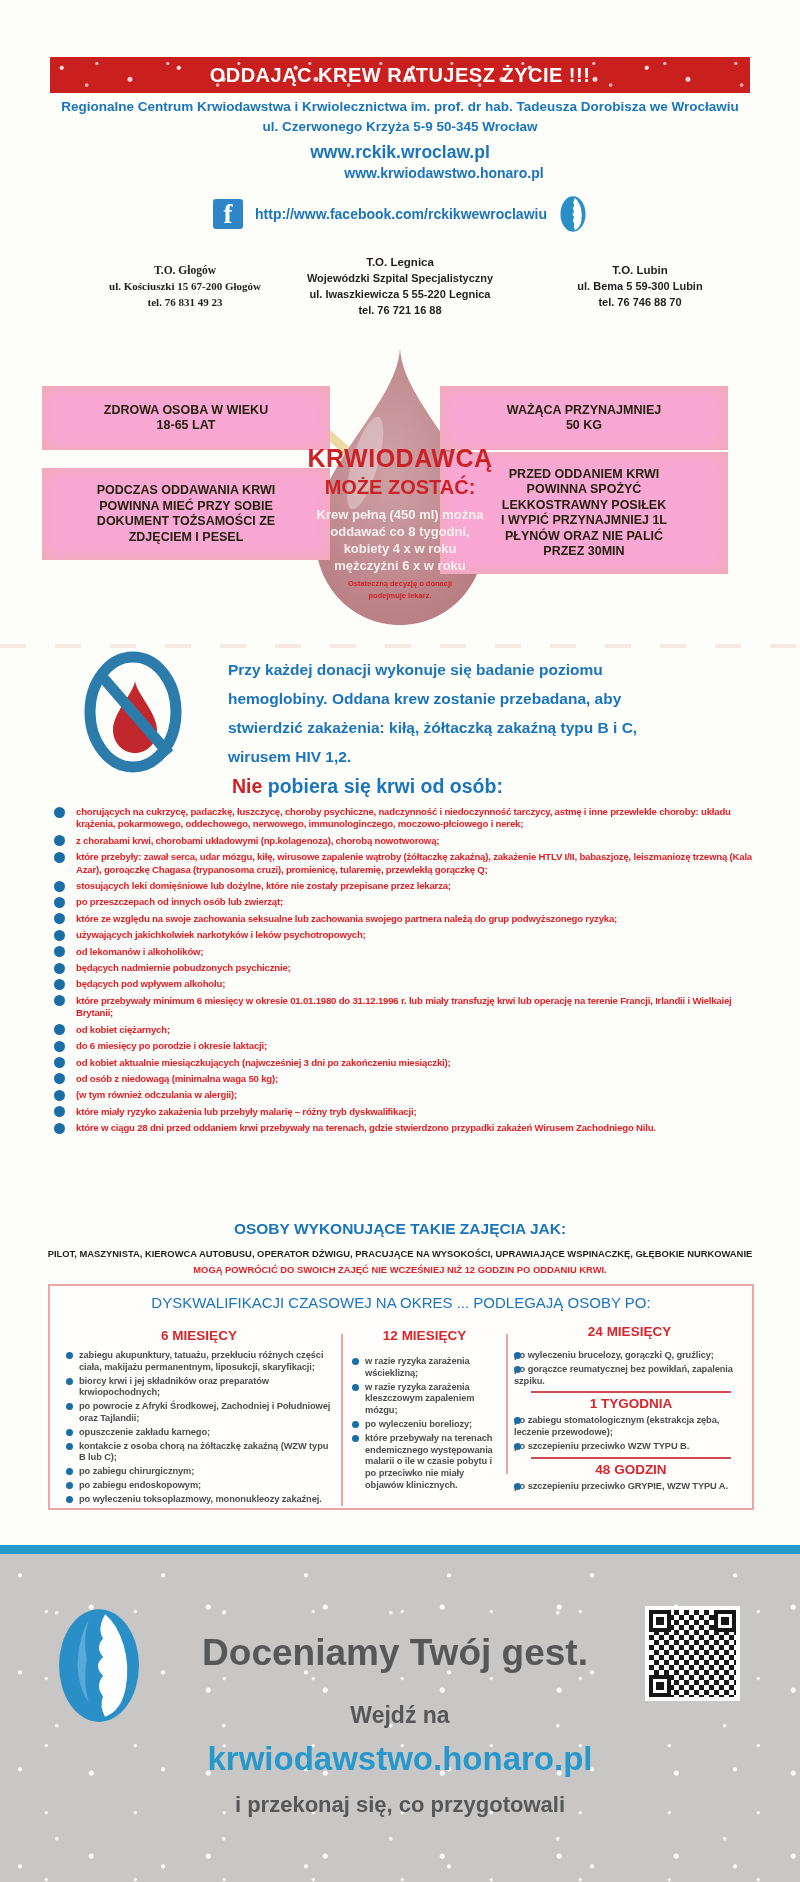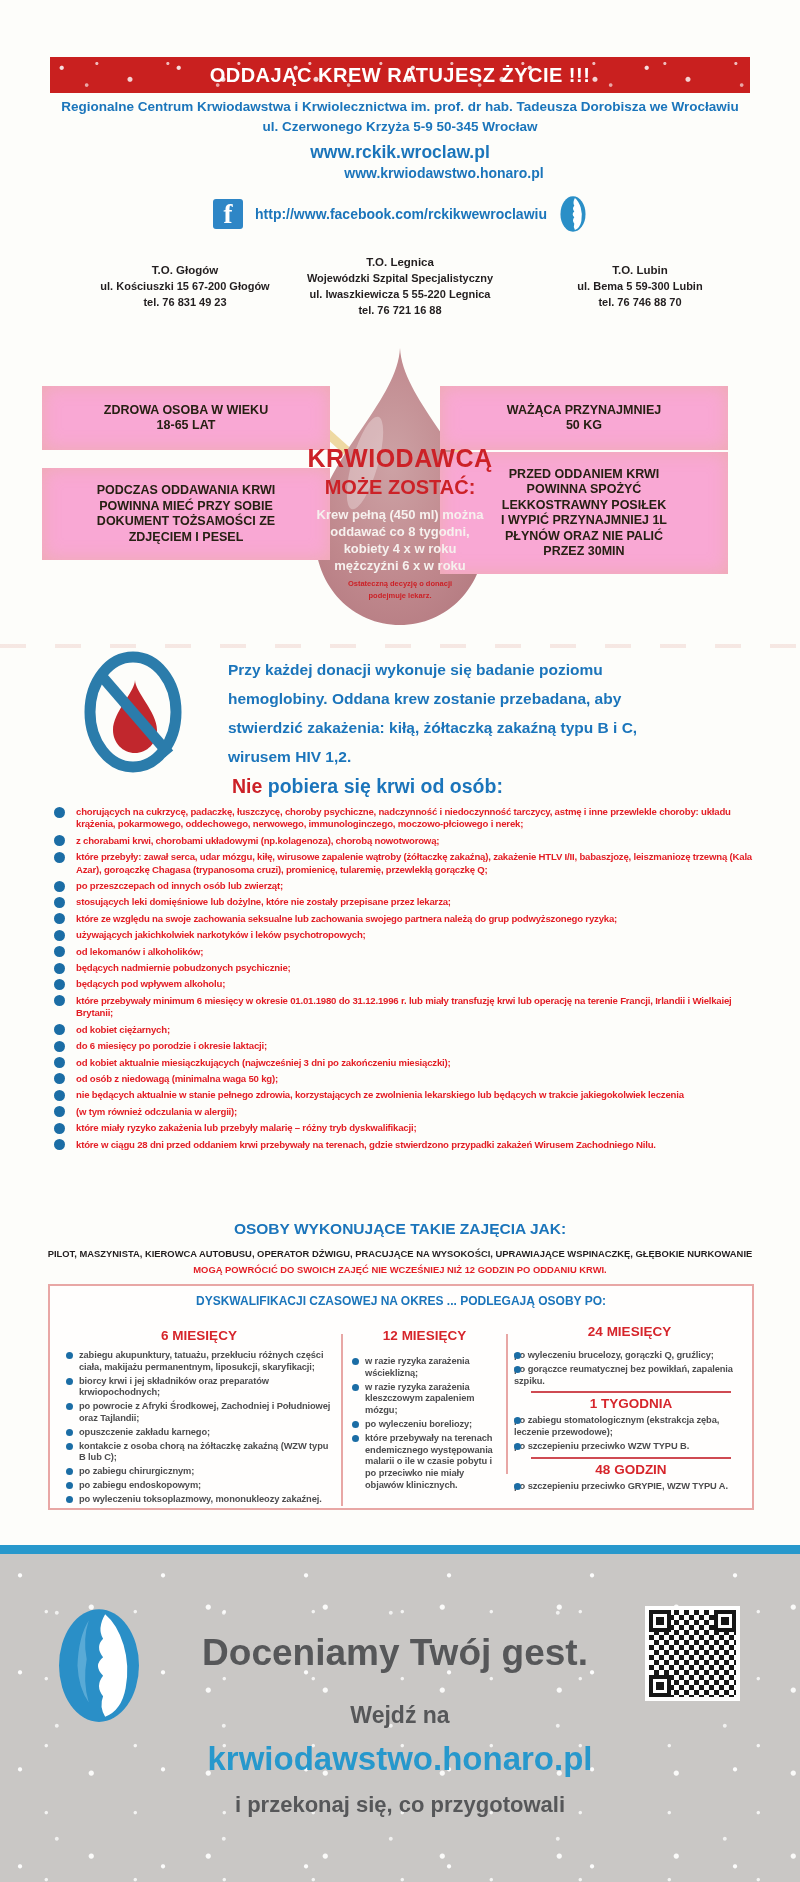--- a/index.html
+++ b/index.html
@@ -24,21 +24,21 @@
   .h-site1{top:142px;font-size:17.5px;}
   .h-site2{top:165px;font-size:14px;padding-left:44px;}
   .fb-row{position:absolute;left:0;top:196px;width:800px;display:flex;justify-content:center;align-items:center;gap:12px;}
   .fb-icon{width:30px;height:30px;background:#2e86c6;border-radius:3px;color:#fff;font-weight:bold;
     font-size:27px;line-height:30px;text-align:center;font-family:"Liberation Serif",serif;}
   .fb-url{color:#1b75bb;font-weight:bold;font-size:14px;}
 
   
   .branch{position:absolute;text-align:center;color:#221e1f;font-weight:bold;font-size:11px;line-height:16px;}
   .branch .bname{font-size:11.5px;}
-  .b-glogow{left:30px;top:262px;width:310px;}
+  .b-glogow{left:30px;top:262px;width:310px;font-family:Liberation Serif, serif;}
   .b-legnica{left:250px;top:254px;width:300px;}
   .b-lubin{left:510px;top:262px;width:260px;}
 
   
   .conn{position:absolute;height:9px;background:#eed9a2;transform-origin:left center;z-index:0;}
   .ybox{position:absolute;background:#f9a8d4;color:#262013;font-weight:bold;font-size:12.5px;line-height:15.5px;
     text-align:center;display:flex;align-items:center;justify-content:center;white-space:pre-line;z-index:2;
     box-shadow:inset 0 0 18px rgba(214,180,110,.35);}
   .ybox-tl{left:42px;top:386px;width:288px;height:64px;}
   .ybox-tr{left:440px;top:386px;width:288px;height:64px;}
@@ -67,21 +67,21 @@
     font-weight:bold;color:#e31e25;letter-spacing:-.2px;}
   .exclusions .dot{position:absolute;left:4px;top:0.5px;width:11px;height:11px;border-radius:50%;background:#1b6da5;}
 
   
   .occ-title{position:absolute;left:0;top:1220px;width:800px;text-align:center;color:#1b75bb;font-weight:bold;font-size:15.5px;}
   .occ-jobs{position:absolute;left:0;top:1248px;width:800px;text-align:center;color:#221e1f;font-weight:bold;font-size:9.4px;}
   .occ-note{position:absolute;left:0;top:1264px;width:800px;text-align:center;color:#e31e25;font-weight:bold;font-size:9.4px;}
 
   
   .disq{position:absolute;left:48px;top:1284px;width:702px;height:222px;border:2px solid #e8a7a5;background:#fffefd;z-index:1;}
-  .disq-title{position:absolute;left:0;top:8px;width:100%;text-align:center;color:#1b75bb;font-weight:bold;font-size:12px;}
+  .disq-title{position:absolute;left:0;top:8px;width:100%;text-align:center;color:#1b75bb;font-weight:normal;font-size:15px;}
   .ctitle{position:absolute;font-weight:bold;font-size:13.5px;color:#d6252b;text-align:center;}
   .ct1{left:14px;top:42px;width:270px;}
   .ct2{left:297px;top:42px;width:155px;}
   .ct3{left:462px;top:38px;width:235px;}
   .vsep{position:absolute;width:2px;background:#e8a7a5;top:48px;}
   .vsep1{left:291px;height:172px;}
   .vsep2{left:456px;height:140px;}
   .dcol{position:absolute;margin:0;padding:0;list-style:none;color:#4d4d4f;font-weight:bold;
     font-size:9.3px;line-height:11.8px;letter-spacing:-.1px;}
   .dcol li{position:relative;padding-left:13px;margin-bottom:2px;}
@@ -225,30 +225,30 @@
         <span>z chorabami krwi, chorobami układowymi (np.kolagenoza), chorobą nowotworową;</span>
       </li>
 
       <li>
         <span class="dot"></span>
         <span>które przebyły: zawał serca, udar mózgu, kiłę, wirusowe zapalenie wątroby (żółtaczkę zakaźną), zakażenie HTLV  I/II, babaszjozę, leiszmaniozę trzewną (Kala Azar), goroączkę Chagasa (trypanosoma cruzi), promienicę, tularemię, przewlekłą gorączkę Q;</span>
       </li>
 
       <li>
         <span class="dot"></span>
+        <span>stosujących leki domięśniowe lub dożylne, które nie zostały przepisane przez lekarza;</span>
+      </li>
+
+      <li>
+        <span class="dot"></span>
         <span>po przeszczepach od innych osób lub zwierząt;</span>
       </li>
 
       <li>
         <span class="dot"></span>
-        <span>stosujących leki domięśniowe lub dożylne, które nie zostały przepisane przez lekarza;</span>
-      </li>
-
-      <li>
-        <span class="dot"></span>
         <span>które ze względu na swoje zachowania seksualne lub zachowania swojego partnera należą do grup podwyższonego ryzyka;</span>
       </li>
 
       <li>
         <span class="dot"></span>
         <span>używających jakichkolwiek narkotyków i leków psychotropowych;</span>
       </li>
 
       <li>
         <span class="dot"></span>
@@ -283,24 +283,20 @@
       <li>
         <span class="dot"></span>
         <span>od kobiet aktualnie miesiączkujących (najwcześniej 3 dni po zakończeniu miesiączki);</span>
       </li>
 
       <li>
         <span class="dot"></span>
         <span>od osób z niedowagą (minimalna waga 50 kg);</span>
       </li>
 
-      <li>
-        <span class="dot"></span>
-        <span>nie będących aktualnie w stanie pełnego zdrowia, korzystających ze zwolnienia lekarskiego lub będących w trakcie jakiegokolwiek leczenia</span>
-      </li>
 
       <li>
         <span class="dot"></span>
         <span>(w tym również odczulania w alergii);</span>
       </li>
 
       <li>
         <span class="dot"></span>
         <span>które miały ryzyko zakażenia lub przebyły malarię – różny tryb dyskwalifikacji;</span>
       </li>

